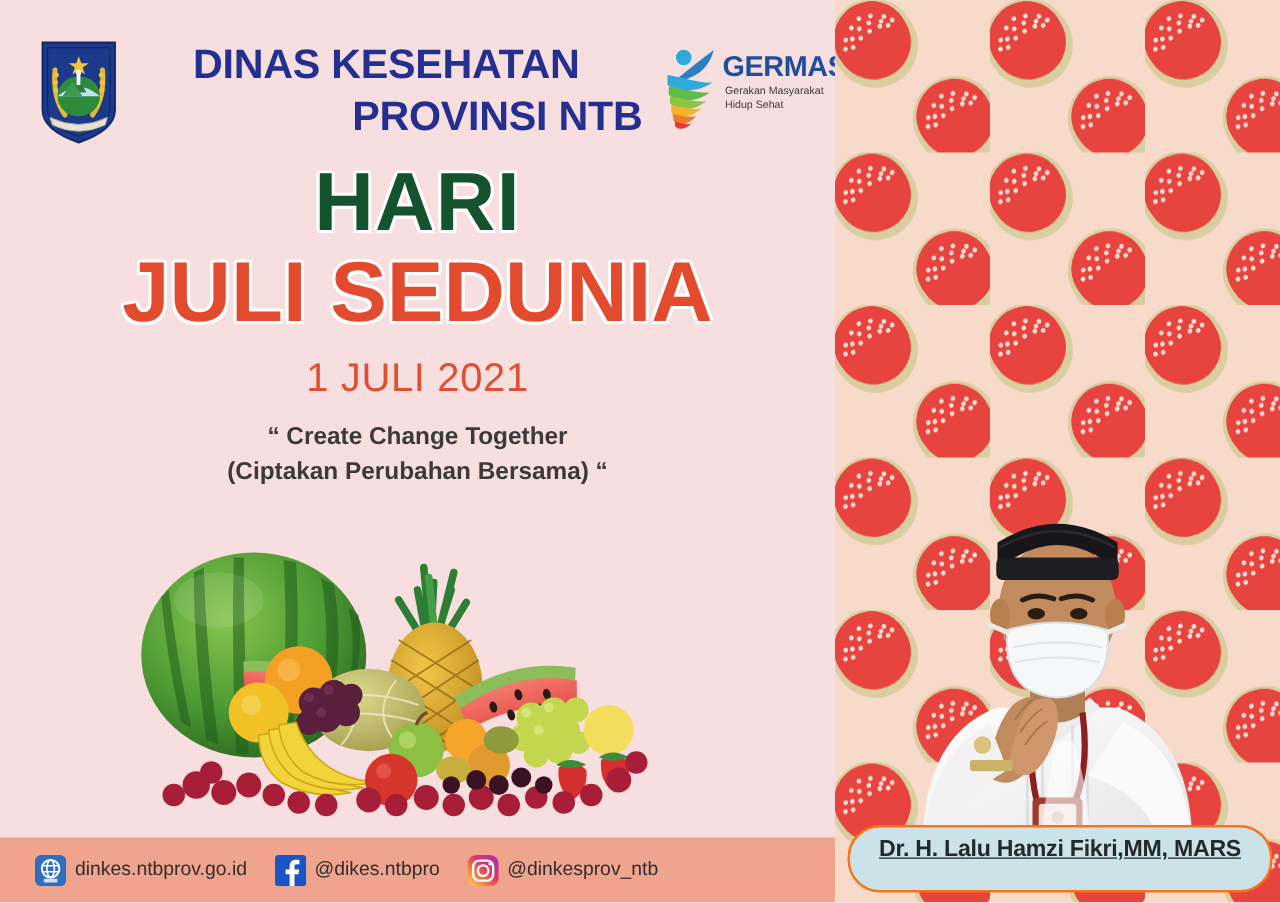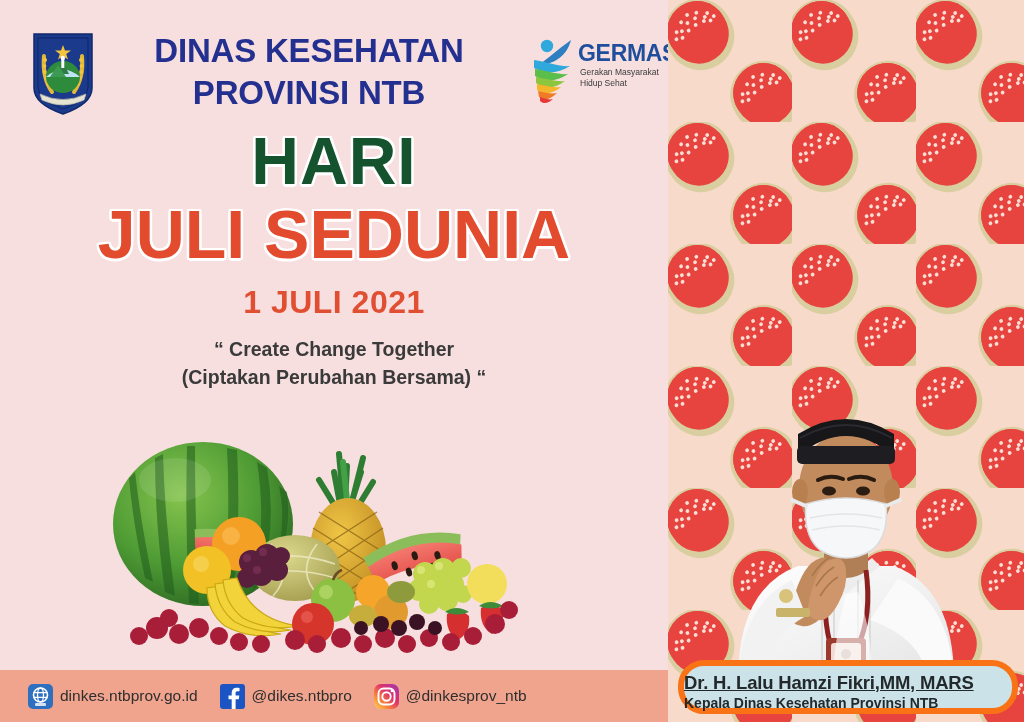--- a/index.html
+++ b/index.html
@@ -36,21 +36,21 @@
   .org-title {
     position:absolute; left:104px; top:16px;
     width:410px;
     text-align:center;
     color:#24308F;
     font-weight:bold;
     font-size:33px;
     line-height:1.28;
     letter-spacing:-0.2px;
   }
-  .org-title .l2 { display:block; }
+  .org-title .l2 { display:block;text-align:right; }
 
   .germas {
     position:absolute; left:526px; top:22px;
     width:140px; height:72px;
   }
   .germas-mark {
     position:absolute; left:0; top:0; width:52px; height:68px;
   }
   .germas-word {
     position:absolute; left:52px; top:6px;
@@ -87,21 +87,21 @@
     color:#E24B2E;
     letter-spacing:0px;
     line-height:1;
     text-shadow:
       -2px -2px 0 #fff, 2px -2px 0 #fff, -2px 2px 0 #fff, 2px 2px 0 #fff,
       0 -2.5px 0 #fff, 0 2.5px 0 #fff, -2.5px 0 0 #fff, 2.5px 0 0 #fff;
   }
   .title-date {
     position:absolute; left:0; top:284px; width:668px;
     text-align:center;
-    font-size:32px; font-weight:bold;
+    font-size:32px; font-weight:normal;
     color:#E14F32;
     letter-spacing:0.5px;
   }
   .tagline {
     position:absolute; left:0; top:336px; width:668px;
     text-align:center;
     font-size:19.5px; font-weight:bold;
     color:#3A3A3A;
     line-height:1.42;
   }
@@ -125,22 +125,22 @@
   }
   .portrait {
     position:absolute; left:18px; top:380px;
     width:320px; height:300px;
   }
   .nameplate {
     position:absolute; left:678px; top:660px;
     width:340px; height:54px;
     background:#CBE3E8;
     border-radius:26px;
-    border:6px solid #f97316;
-    text-align:left;
+    border:2px solid #f97316;
+    text-align:center;
     padding-top:5px;
     z-index:6;
   }
   .np-name {
     font-size:18.5px; font-weight:bold; color:#23282B;
     text-decoration:underline;
     letter-spacing:-0.2px;
     display:block;
     line-height:1.25;
   }
@@ -551,16 +551,15 @@
           <circle cx="12.5" cy="12.5" r="4.2" fill="none" stroke="#fff" stroke-width="1.9"></circle>
           <circle cx="18" cy="7" r="1.3" fill="#fff"></circle>
         </svg>
       </span>
       <span class="foot-label">@dinkesprov_ntb</span>
     </div>
   </div>
 
   <div class="nameplate">
     <span class="np-name">Dr. H. Lalu Hamzi Fikri,MM, MARS</span>
-    <span class="np-role">Kepala Dinas Kesehatan Provinsi NTB</span>
   </div>
 
 </div>
 
 </body></html>

